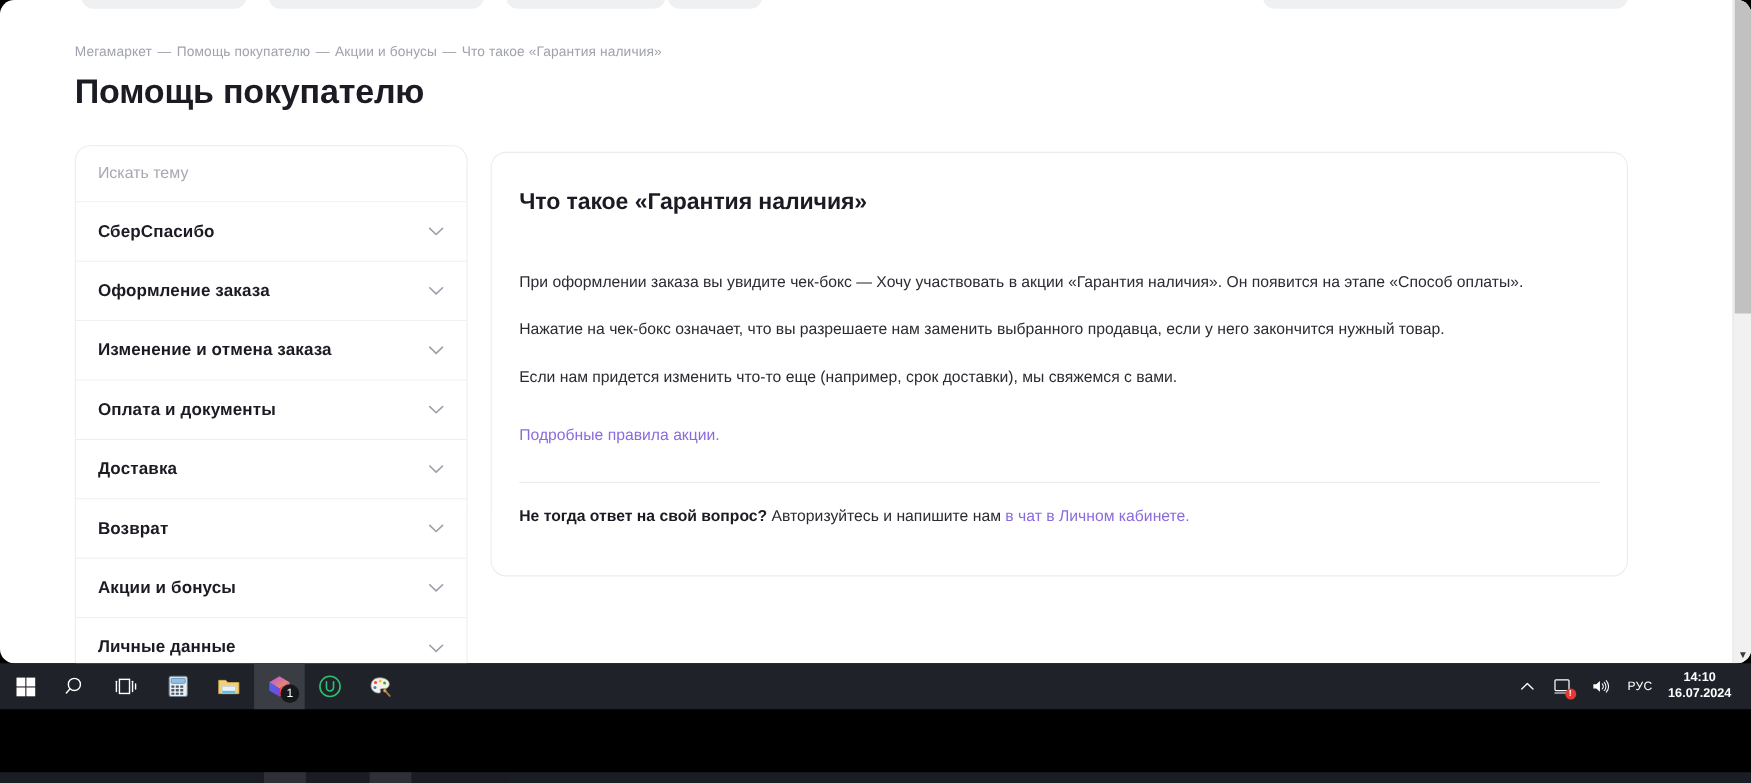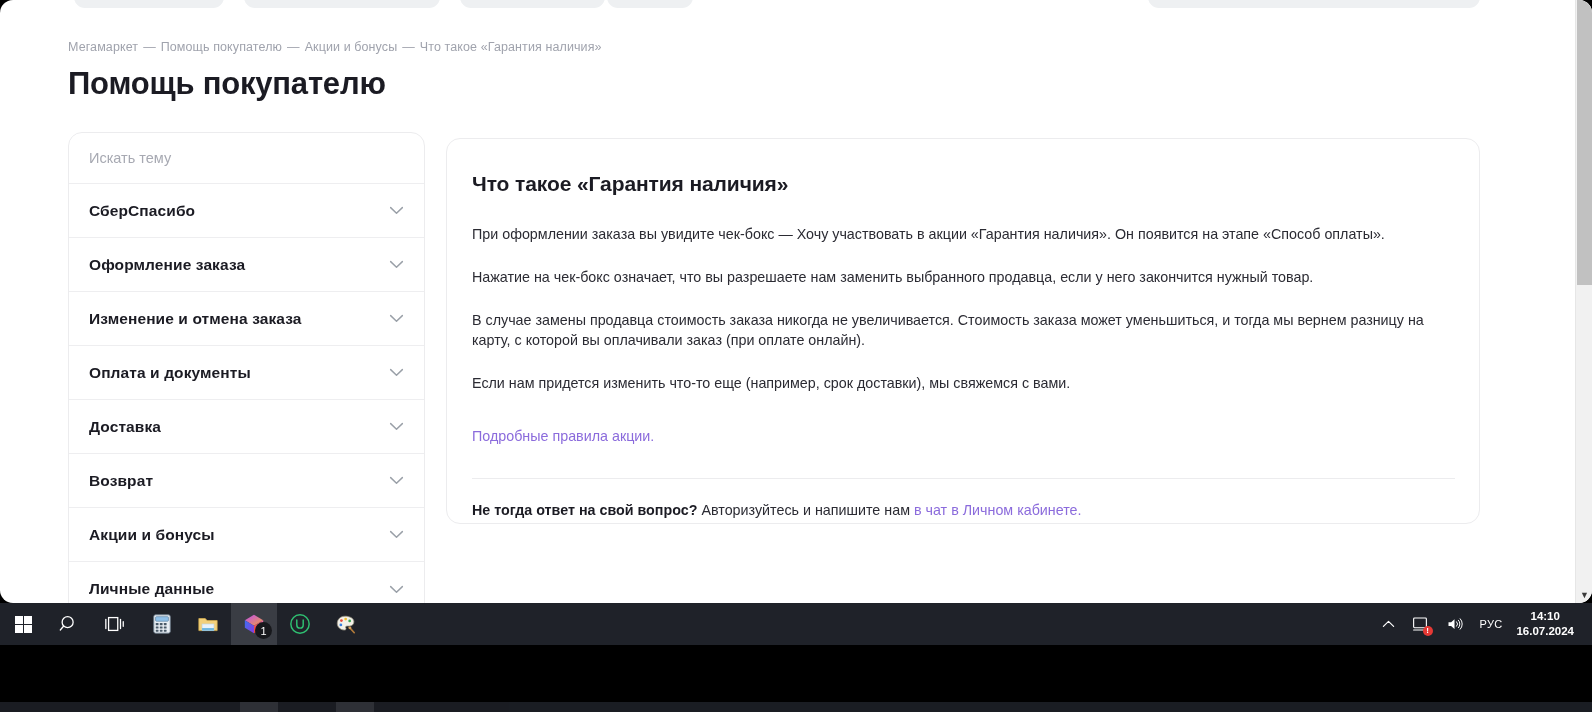--- a/index.html
+++ b/index.html
@@ -133,21 +133,21 @@
     letter-spacing: -0.1px;
     margin: 5px 0 0 0;
   }
   .body-p {
     font-size: 14.3px;
     line-height: 20px;
     color: #2b2b33;
     margin-top: 23px;
     max-width: 960px;
   }
-  .body-p.p1 { margin-top: 28px; }
+  .body-p.p1 { margin-top: 51px; }
   #rules-link {
     display: inline-block;
     margin-top: 35px;
     font-size: 14.3px;
     color: #8b6bdc;
     text-decoration: none;
     cursor: pointer;
   }
   #card-divider {
     margin-top: 33px;
@@ -403,21 +403,20 @@
             <path d="M1.5 1.8 L8 8 L14.5 1.8" fill="none" stroke="#9aa0a8" stroke-width="1.6" stroke-linecap="round" stroke-linejoin="round"></path>
           </svg>
       </span>
     </div>
   </div>
 
   <div id="content-card">
     <h2 id="content-title">Что такое «Гарантия наличия»</h2>
     <p class="body-p p1">При оформлении заказа вы увидите чек-бокс — Хочу участвовать в акции «Гарантия наличия». Он появится на этапе «Способ оплаты».</p>
     <p class="body-p">Нажатие на чек-бокс означает, что вы разрешаете нам заменить выбранного продавца, если у него закончится нужный товар.</p>
-    <p class="body-p">В случае замены продавца стоимость заказа никогда не увеличивается. Стоимость заказа может уменьшиться, и тогда мы вернем разницу на карту, с которой вы оплачивали заказ (при оплате онлайн).</p>
     <p class="body-p">Если нам придется изменить что-то еще (например, срок доставки), мы свяжемся с вами.</p>
     <a id="rules-link" href="#">Подробные правила акции.</a>
     <div id="card-divider"></div>
     <div id="not-found-row">
       <span class="strong">Не тогда ответ на свой вопрос?</span>
       <span>Авторизуйтесь и напишите нам</span>
       <a id="chat-link" href="#">в чат в Личном кабинете.</a>
     </div>
   </div>
 

